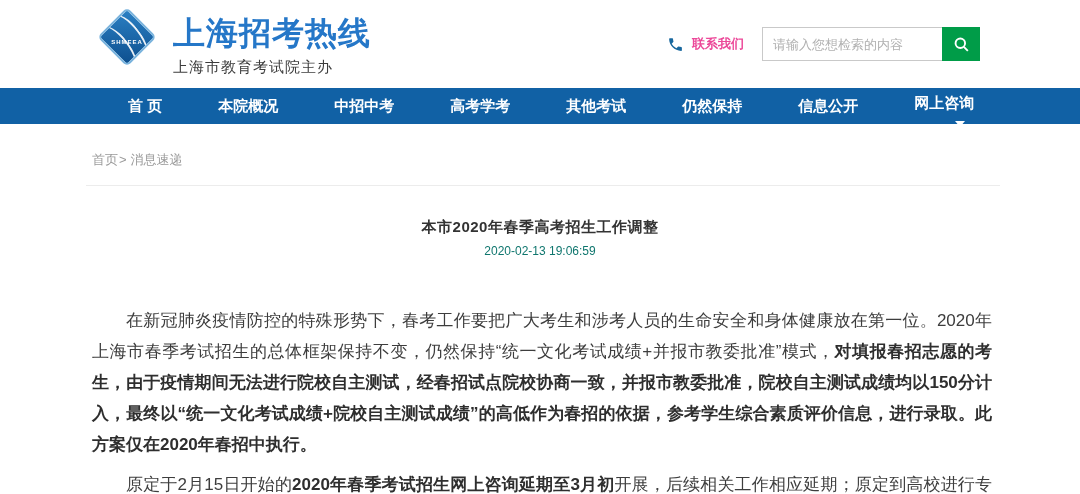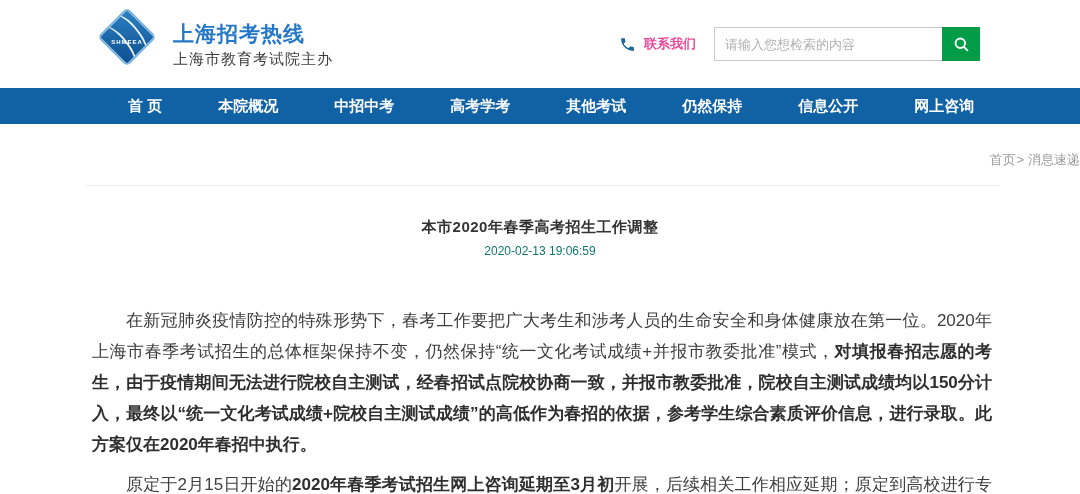--- a/index.html
+++ b/index.html
@@ -53,64 +53,64 @@
     text-align:center;color:#fff;font-size:6px;font-weight:bold;
     letter-spacing:1px;z-index:2;
   }
   .logo-ellipse{
     position:absolute;left:2px;bottom:4px;width:62px;height:13px;
     border:2px solid var(--logo-green);
     border-radius:50%;
     z-index:-1;
   }
   .brand-text{display:flex;flex-direction:column;gap:2px;}
-  .site-name{font-size:21px;font-weight:bold;color:var(--brand-blue);letter-spacing:1px;}
+  .site-name{font-size:32px;font-weight:bold;color:var(--brand-blue);letter-spacing:1px;}
   .site-subtitle{font-size:15px;color:#3c3c3c;letter-spacing:1px;}
 
   .header-spacer{flex:1;}
 
   .contact{display:flex;align-items:center;gap:8px;margin-right:18px;cursor:pointer;}
   .contact .phone-ic{width:17px;height:17px;fill:#17679e;}
   .contact-label{font-size:13px;font-weight:bold;color:#ec4899;}
 
   .search-box{display:flex;align-items:stretch;height:34px;}
   .search-input{
-    width:228px;height:34px;border:1px solid #c9c9c9;border-right:none;
+    width:180px;height:34px;border:1px solid #c9c9c9;border-right:none;
     padding:0 10px;font-size:13px;color:#333;outline:none;
     font-family:inherit;
   }
   .search-input::placeholder{color:#b0b0b0;}
   .search-btn{
     width:38px;height:34px;border:none;background:var(--search-green);
     display:flex;align-items:center;justify-content:center;cursor:pointer;
   }
   .search-btn svg{width:19px;height:19px;stroke:#fff;fill:none;stroke-width:2.4;}
 
   
   .main-nav{
     height:36px;background:var(--nav-blue);
-    display:flex;align-items:flex-start;
+    display:flex;align-items:center;
     padding-left:113px;
   }
   .nav-item{
     color:#fff;font-size:15px;font-weight:bold;text-decoration:none;
     margin-right:26px;padding:0 15px;line-height:36px;
     display:flex;align-items:center;cursor:pointer;white-space:nowrap;
   }
   .nav-item.has-dd{margin-right:40px;flex-direction:column;}
   .caret{
     width:0;height:0;margin-left:32px;
     border-left:5px solid transparent;border-right:5px solid transparent;
     border-top:6px solid #ffffff;
   }
 
   
   .breadcrumb{
     margin:27px 0 16px 92px;
-    font-size:13px;color:var(--muted);text-align:right;
+    font-size:13px;color:var(--muted);
   }
   .breadcrumb a{color:var(--muted);text-decoration:none;cursor:pointer;}
   .crumb-sep{margin:0 4px 0 1px;}
   .crumb-divider{
     margin:14px 80px 0 86px;
     border-top:1px solid var(--divider);
   }
 
   
   .article-title{

